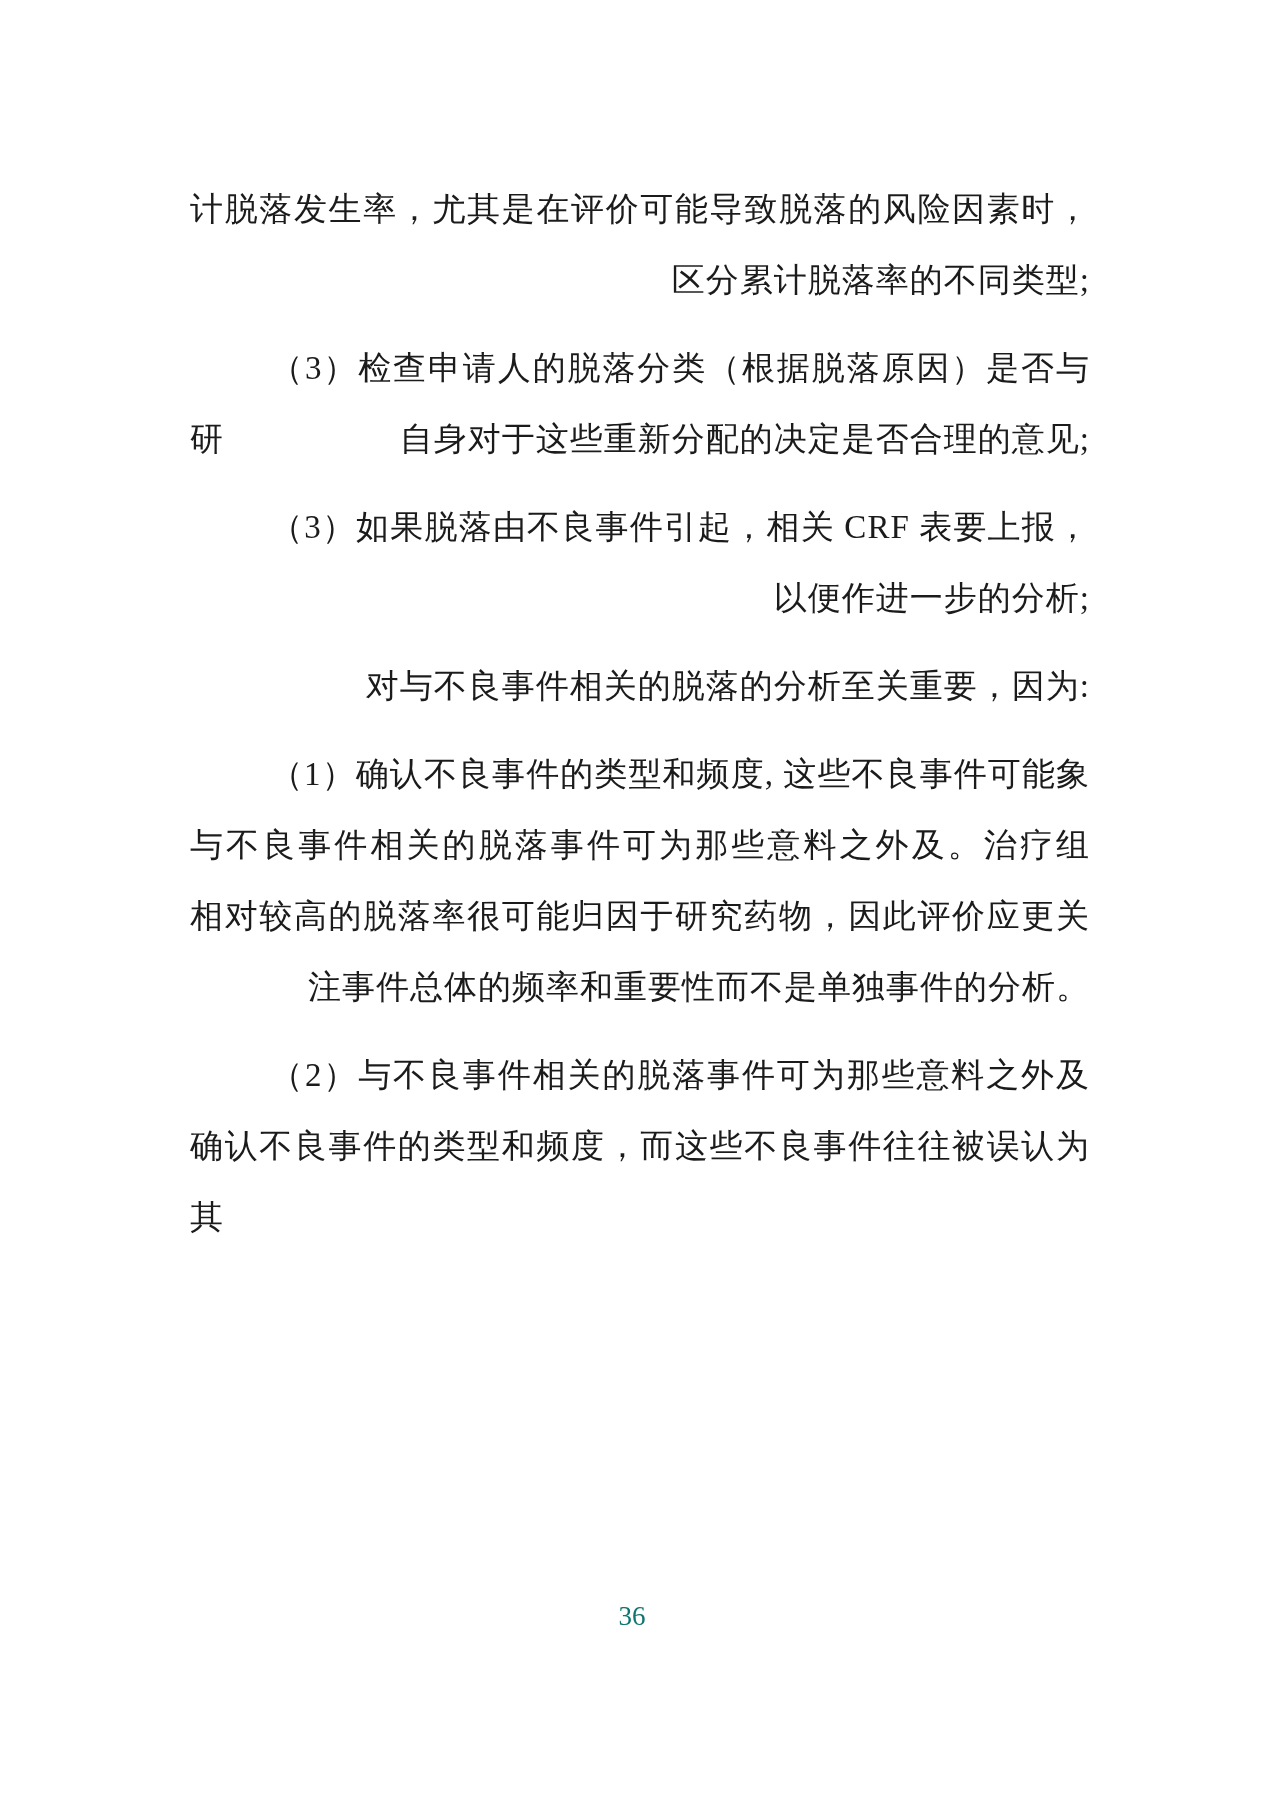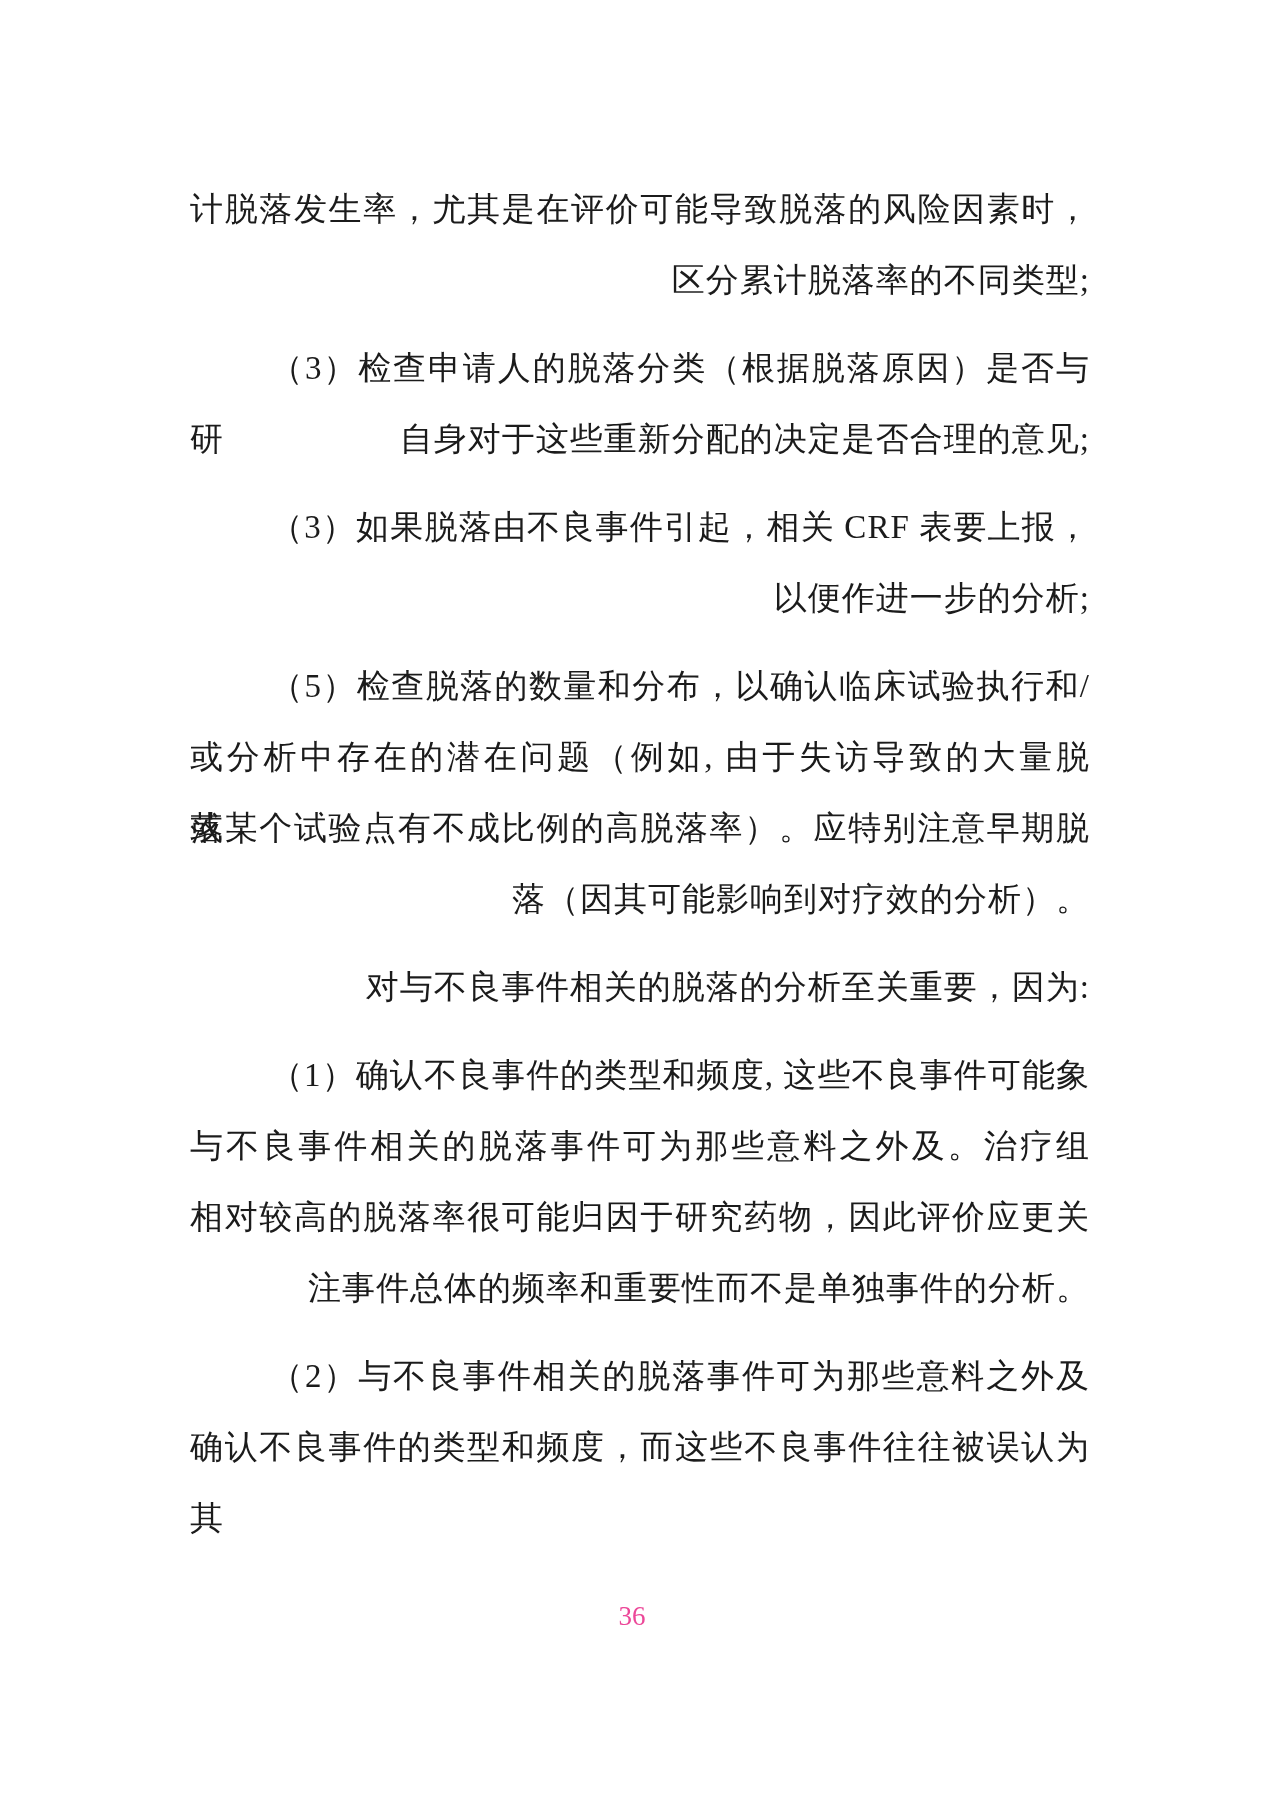--- a/index.html
+++ b/index.html
@@ -45,47 +45,41 @@
     text-indent: 80px;
   }
   .page-number {
     position: absolute;
     left: 0;
     right: 16px;
     top: 1598px;
     text-align: center;
     font-size: 27px;
     line-height: 36px;
-    color: #ec4899;
+    color: #0f766e;
   }
 </style>
 </head>
 <body>
 
 <div class="page">
   <div class="doc-body" id="doc-body">
       <div class="para">
         <div class="line justify">计脱落发生率，尤其是在评价可能导致脱落的风险因素时，</div>
         <div class="line">区分累计脱落率的不同类型;</div>
       </div>
       <div class="para">
         <div class="line justify indent">（3）检查申请人的脱落分类（根据脱落原因）是否与研</div>
         <div class="line">自身对于这些重新分配的决定是否合理的意见;</div>
       </div>
       <div class="para">
         <div class="line justify indent">（3）如果脱落由不良事件引起，相关 CRF 表要上报，</div>
         <div class="line">以便作进一步的分析;</div>
       </div>
       <div class="para">
-        <div class="line justify indent">（5）检查脱落的数量和分布，以确认临床试验执行和/</div>
-        <div class="line justify">或分析中存在的潜在问题（例如, 由于失访导致的大量脱落，</div>
-        <div class="line justify">或某个试验点有不成比例的高脱落率）。应特别注意早期脱</div>
-        <div class="line">落（因其可能影响到对疗效的分析）。</div>
-      </div>
-      <div class="para">
         <div class="line indent">对与不良事件相关的脱落的分析至关重要，因为:</div>
       </div>
       <div class="para">
         <div class="line justify indent">（1）确认不良事件的类型和频度, 这些不良事件可能象</div>
         <div class="line justify">与不良事件相关的脱落事件可为那些意料之外及。治疗组</div>
         <div class="line justify">相对较高的脱落率很可能归因于研究药物，因此评价应更关</div>
         <div class="line">注事件总体的频率和重要性而不是单独事件的分析。</div>
       </div>
       <div class="para">
         <div class="line justify indent">（2）与不良事件相关的脱落事件可为那些意料之外及</div>

